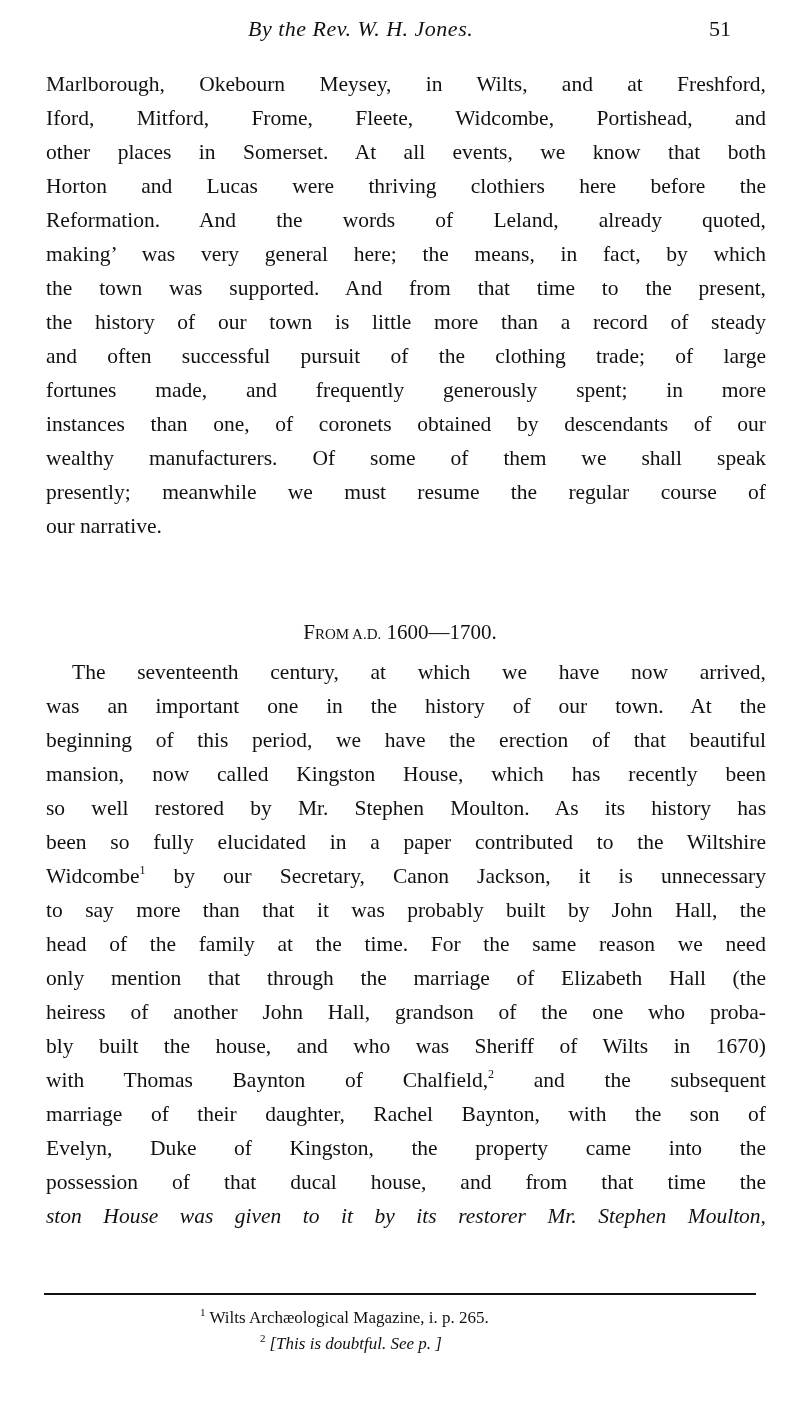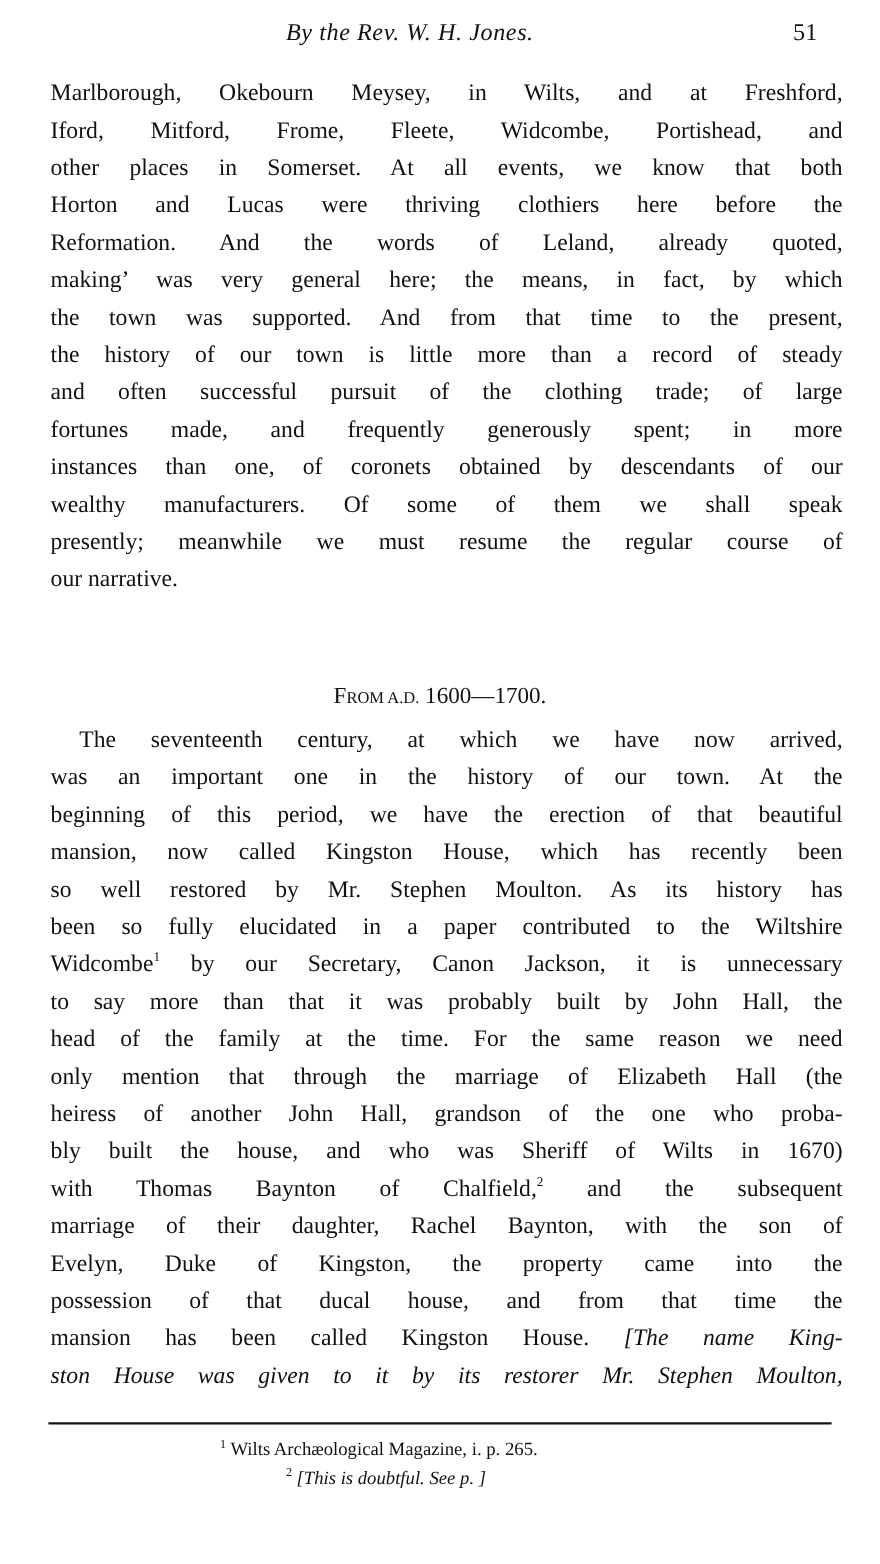--- a/index.html
+++ b/index.html
@@ -2,21 +2,21 @@
 <html><head>
 <meta charset="utf-8">
 <style>
   html, body { margin: 0; padding: 0; background: #ffffff; }
   body {
     width: 800px; height: 1422px; position: relative; overflow: hidden;
     font-family: "DejaVu Serif", "Liberation Serif", serif;
     color: #111111;
   }
   .running-head {
-    position: absolute; top: 12px; left: 12px; width: 765px; height: 34px;
+    position: absolute; top: 12px; left: 0; width: 765px; height: 34px;
   }
   .running-title {
     position: absolute; left: 248px; top: 4px;
     font-style: italic; font-size: 22px; letter-spacing: 0.5px;
     font-family: "Liberation Serif", serif;
   }
   .page-number {
     position: absolute; right: 34px; top: 4px;
     font-size: 22px; font-family: "Liberation Serif", serif;
   }
@@ -90,21 +90,20 @@
   <div class="line"><span>Widcombe</span><sup>1</sup><span> by our Secretary, Canon Jackson, it is unnecessary</span></div>
   <div class="line">to say more than that it was probably built by John Hall, the</div>
   <div class="line">head of the family at the time.  For the same reason we need</div>
   <div class="line">only mention that through the marriage of Elizabeth Hall (the</div>
   <div class="line">heiress of another John Hall, grandson of the one who proba-</div>
   <div class="line">bly built the house, and who was Sheriff of Wilts in 1670)</div>
   <div class="line"><span>with Thomas Baynton of Chalfield,</span><sup>2</sup><span> and the subsequent</span></div>
   <div class="line">marriage of their daughter, Rachel Baynton, with the son of</div>
   <div class="line">Evelyn, Duke of Kingston, the property came into the</div>
   <div class="line">possession of that ducal house, and from that time the</div>
-  <div class="line"><span>mansion has been called Kingston House.  </span><span class="it">[The name King-</span></div>
   <div class="line"><span class="it">ston House was given to it by its restorer Mr. Stephen Moulton,</span></div>
 </div>
 
 <div class="footnote-rule"></div>
 
 <div class="footnotes">
   <div class="fn fn-1"><sup>1</sup><span>Wilts Archæological Magazine, i. p. 265.</span></div>
   <div class="fn fn-2"><sup>2</sup><span style="font-style: italic;">[This is doubtful.   See p.     ]</span></div>
 </div>
 

